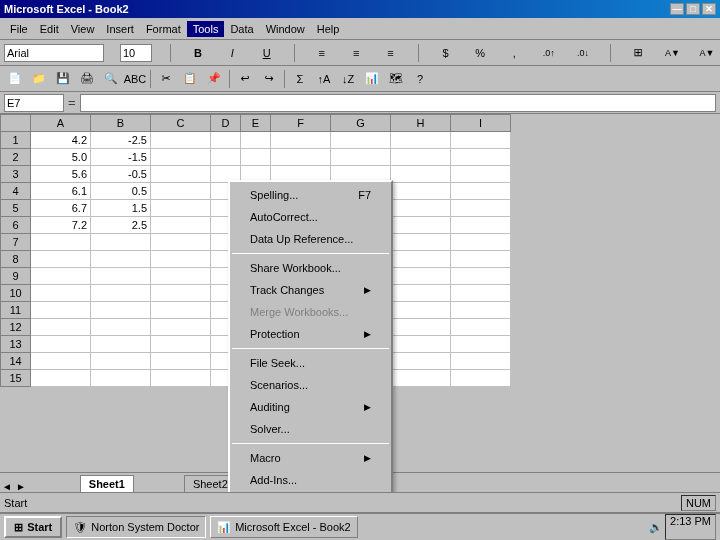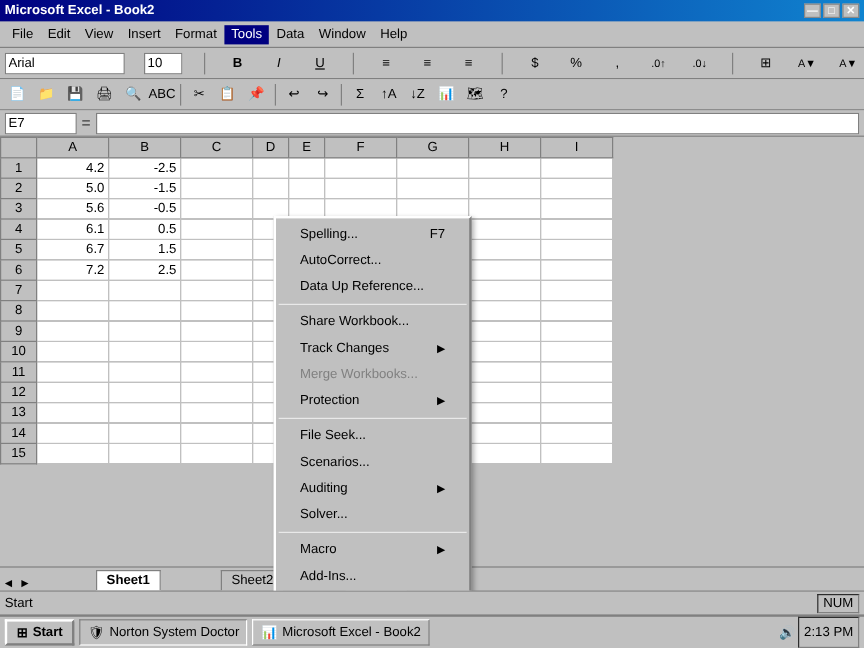--- a/index.html
+++ b/index.html
@@ -695,18 +695,18 @@
     <div class="taskbar-item">
       <span>🛡</span>
       <span>Norton System Doctor</span>
     </div>
     <div class="taskbar-item active">
       <span>📊</span>
       <span>Microsoft Excel - Book2</span>
     </div>
     <div class="taskbar-tray">
       <span>🔊</span>
-      <div style="border:1px inset #808080;padding:0 4px;height:26px;display:flex;align-items:center;">
+      <div style="border:1px inset #808080;padding:0 4px;height:26px;display:flex;align-items:flex-start;">
         <span>2:13 PM</span>
       </div>
     </div>
   </div>
 </div>
 
 </body></html>

